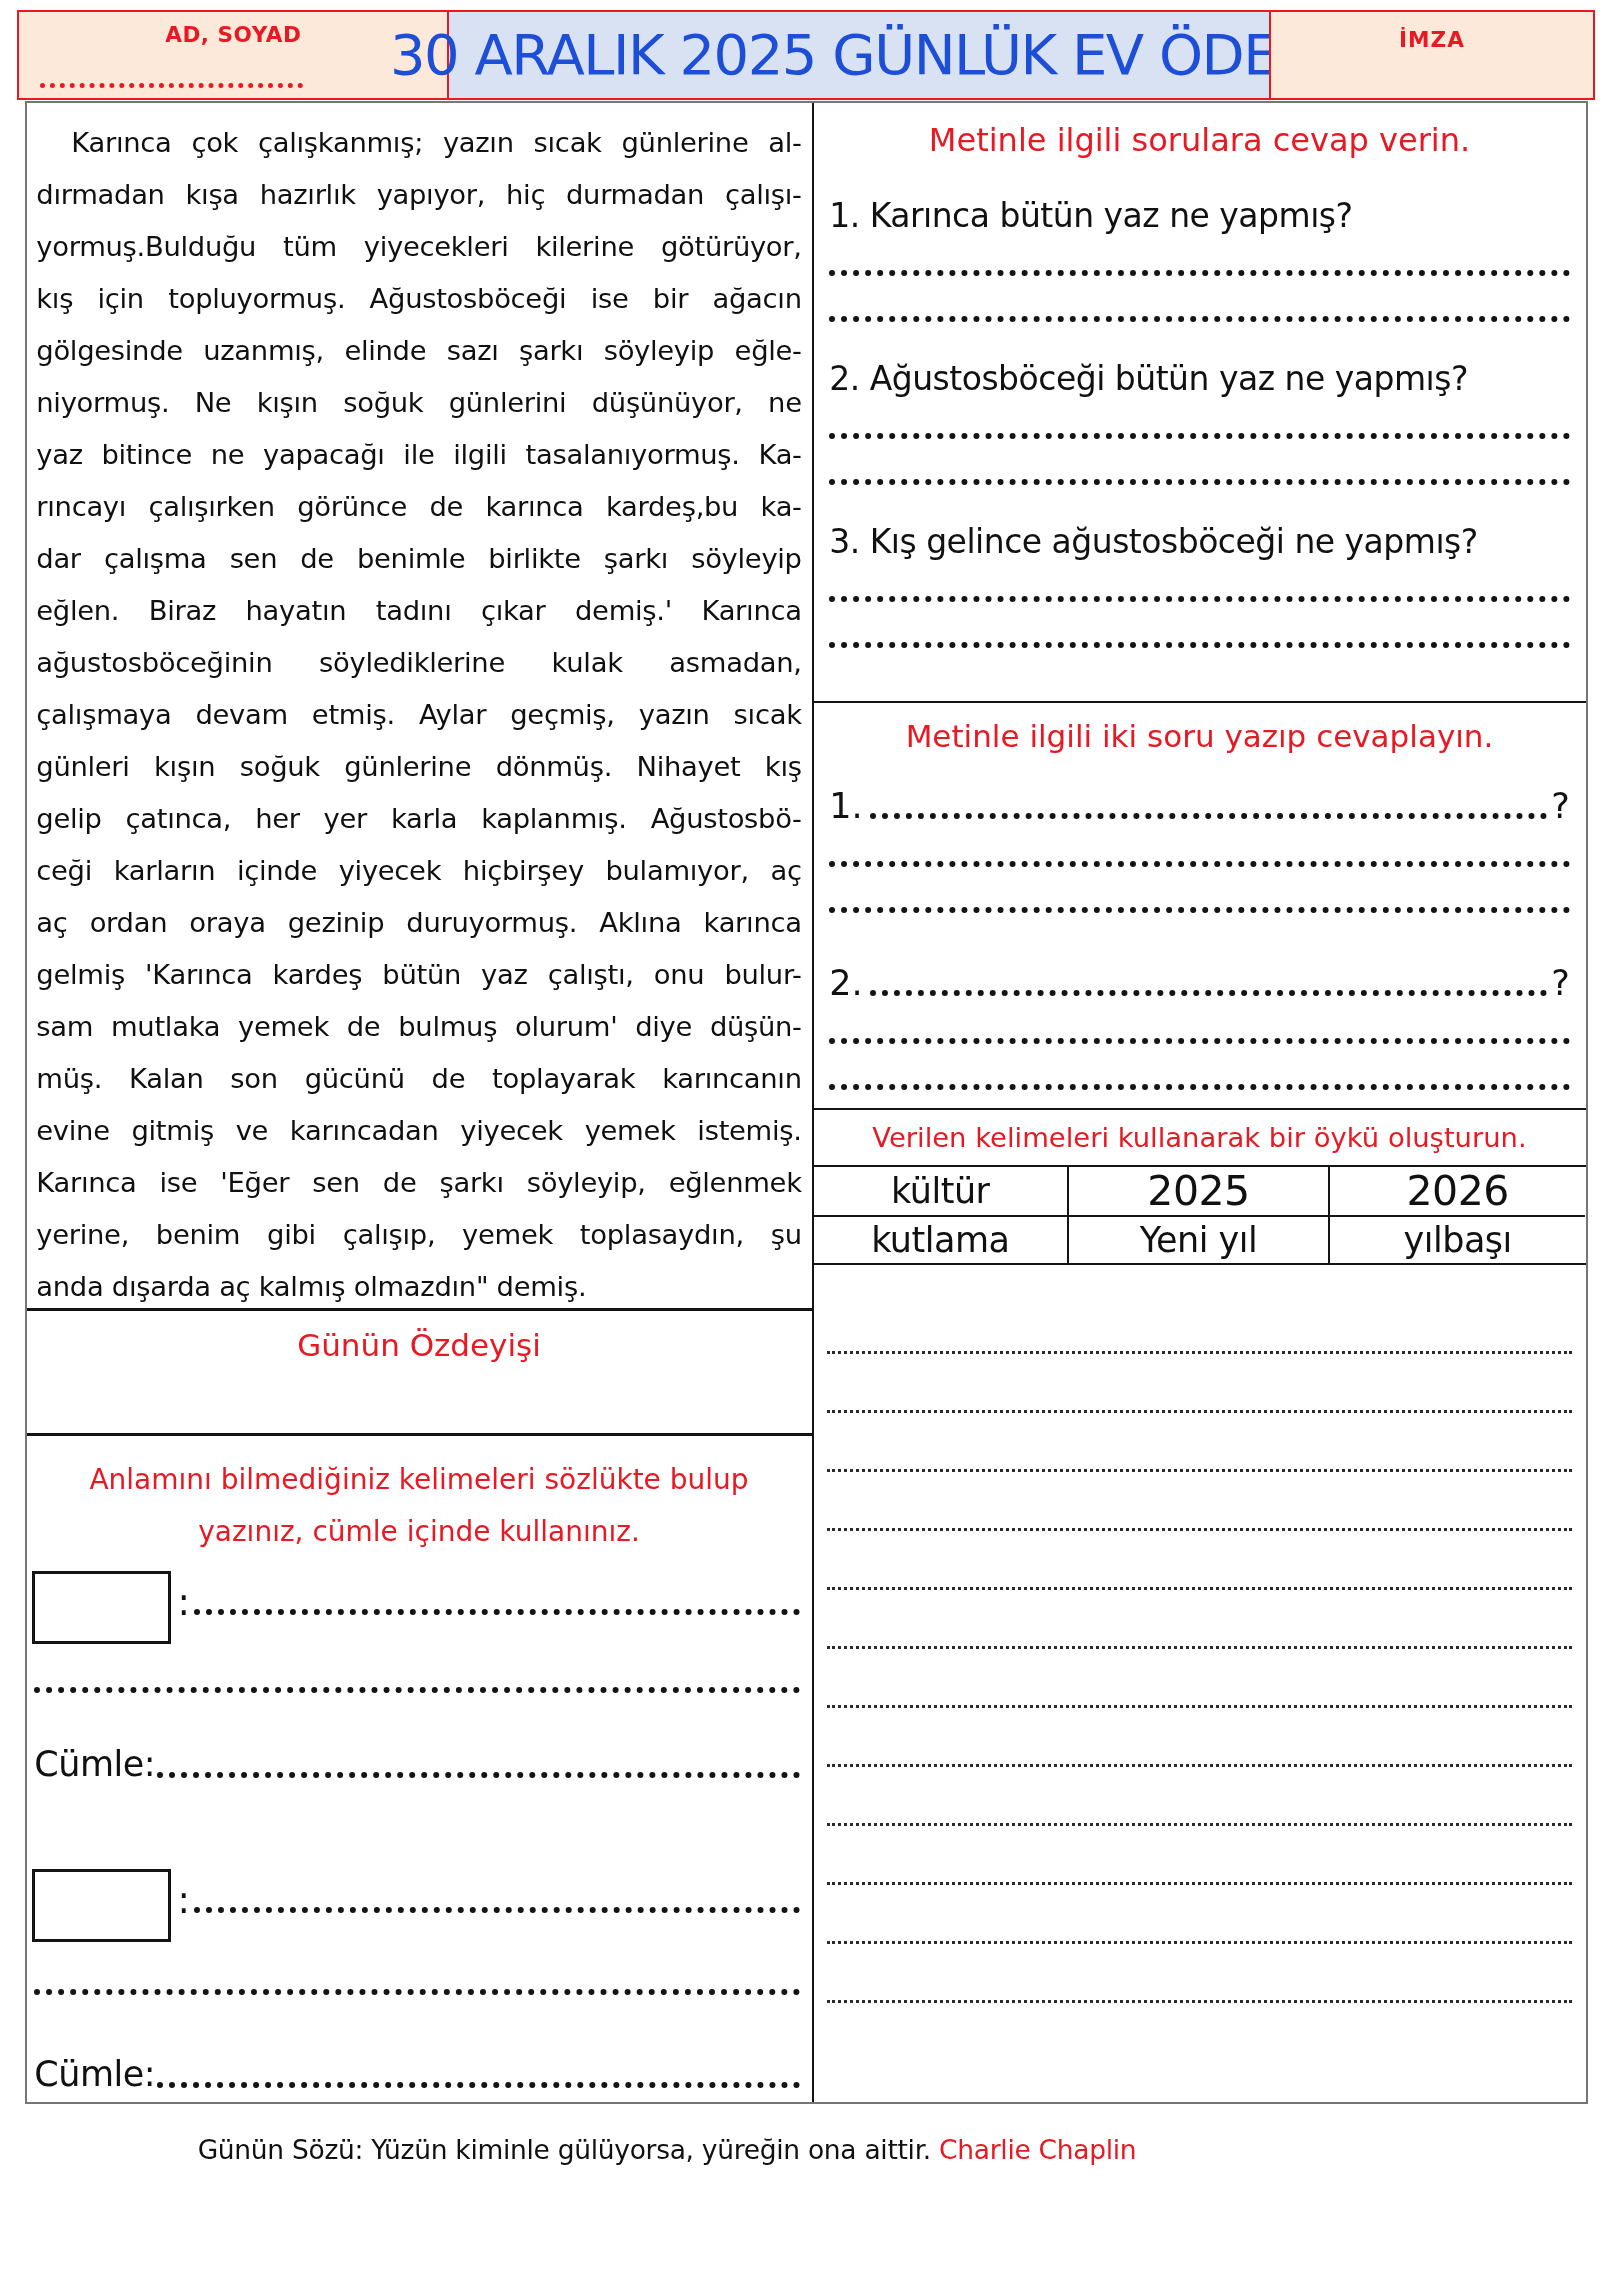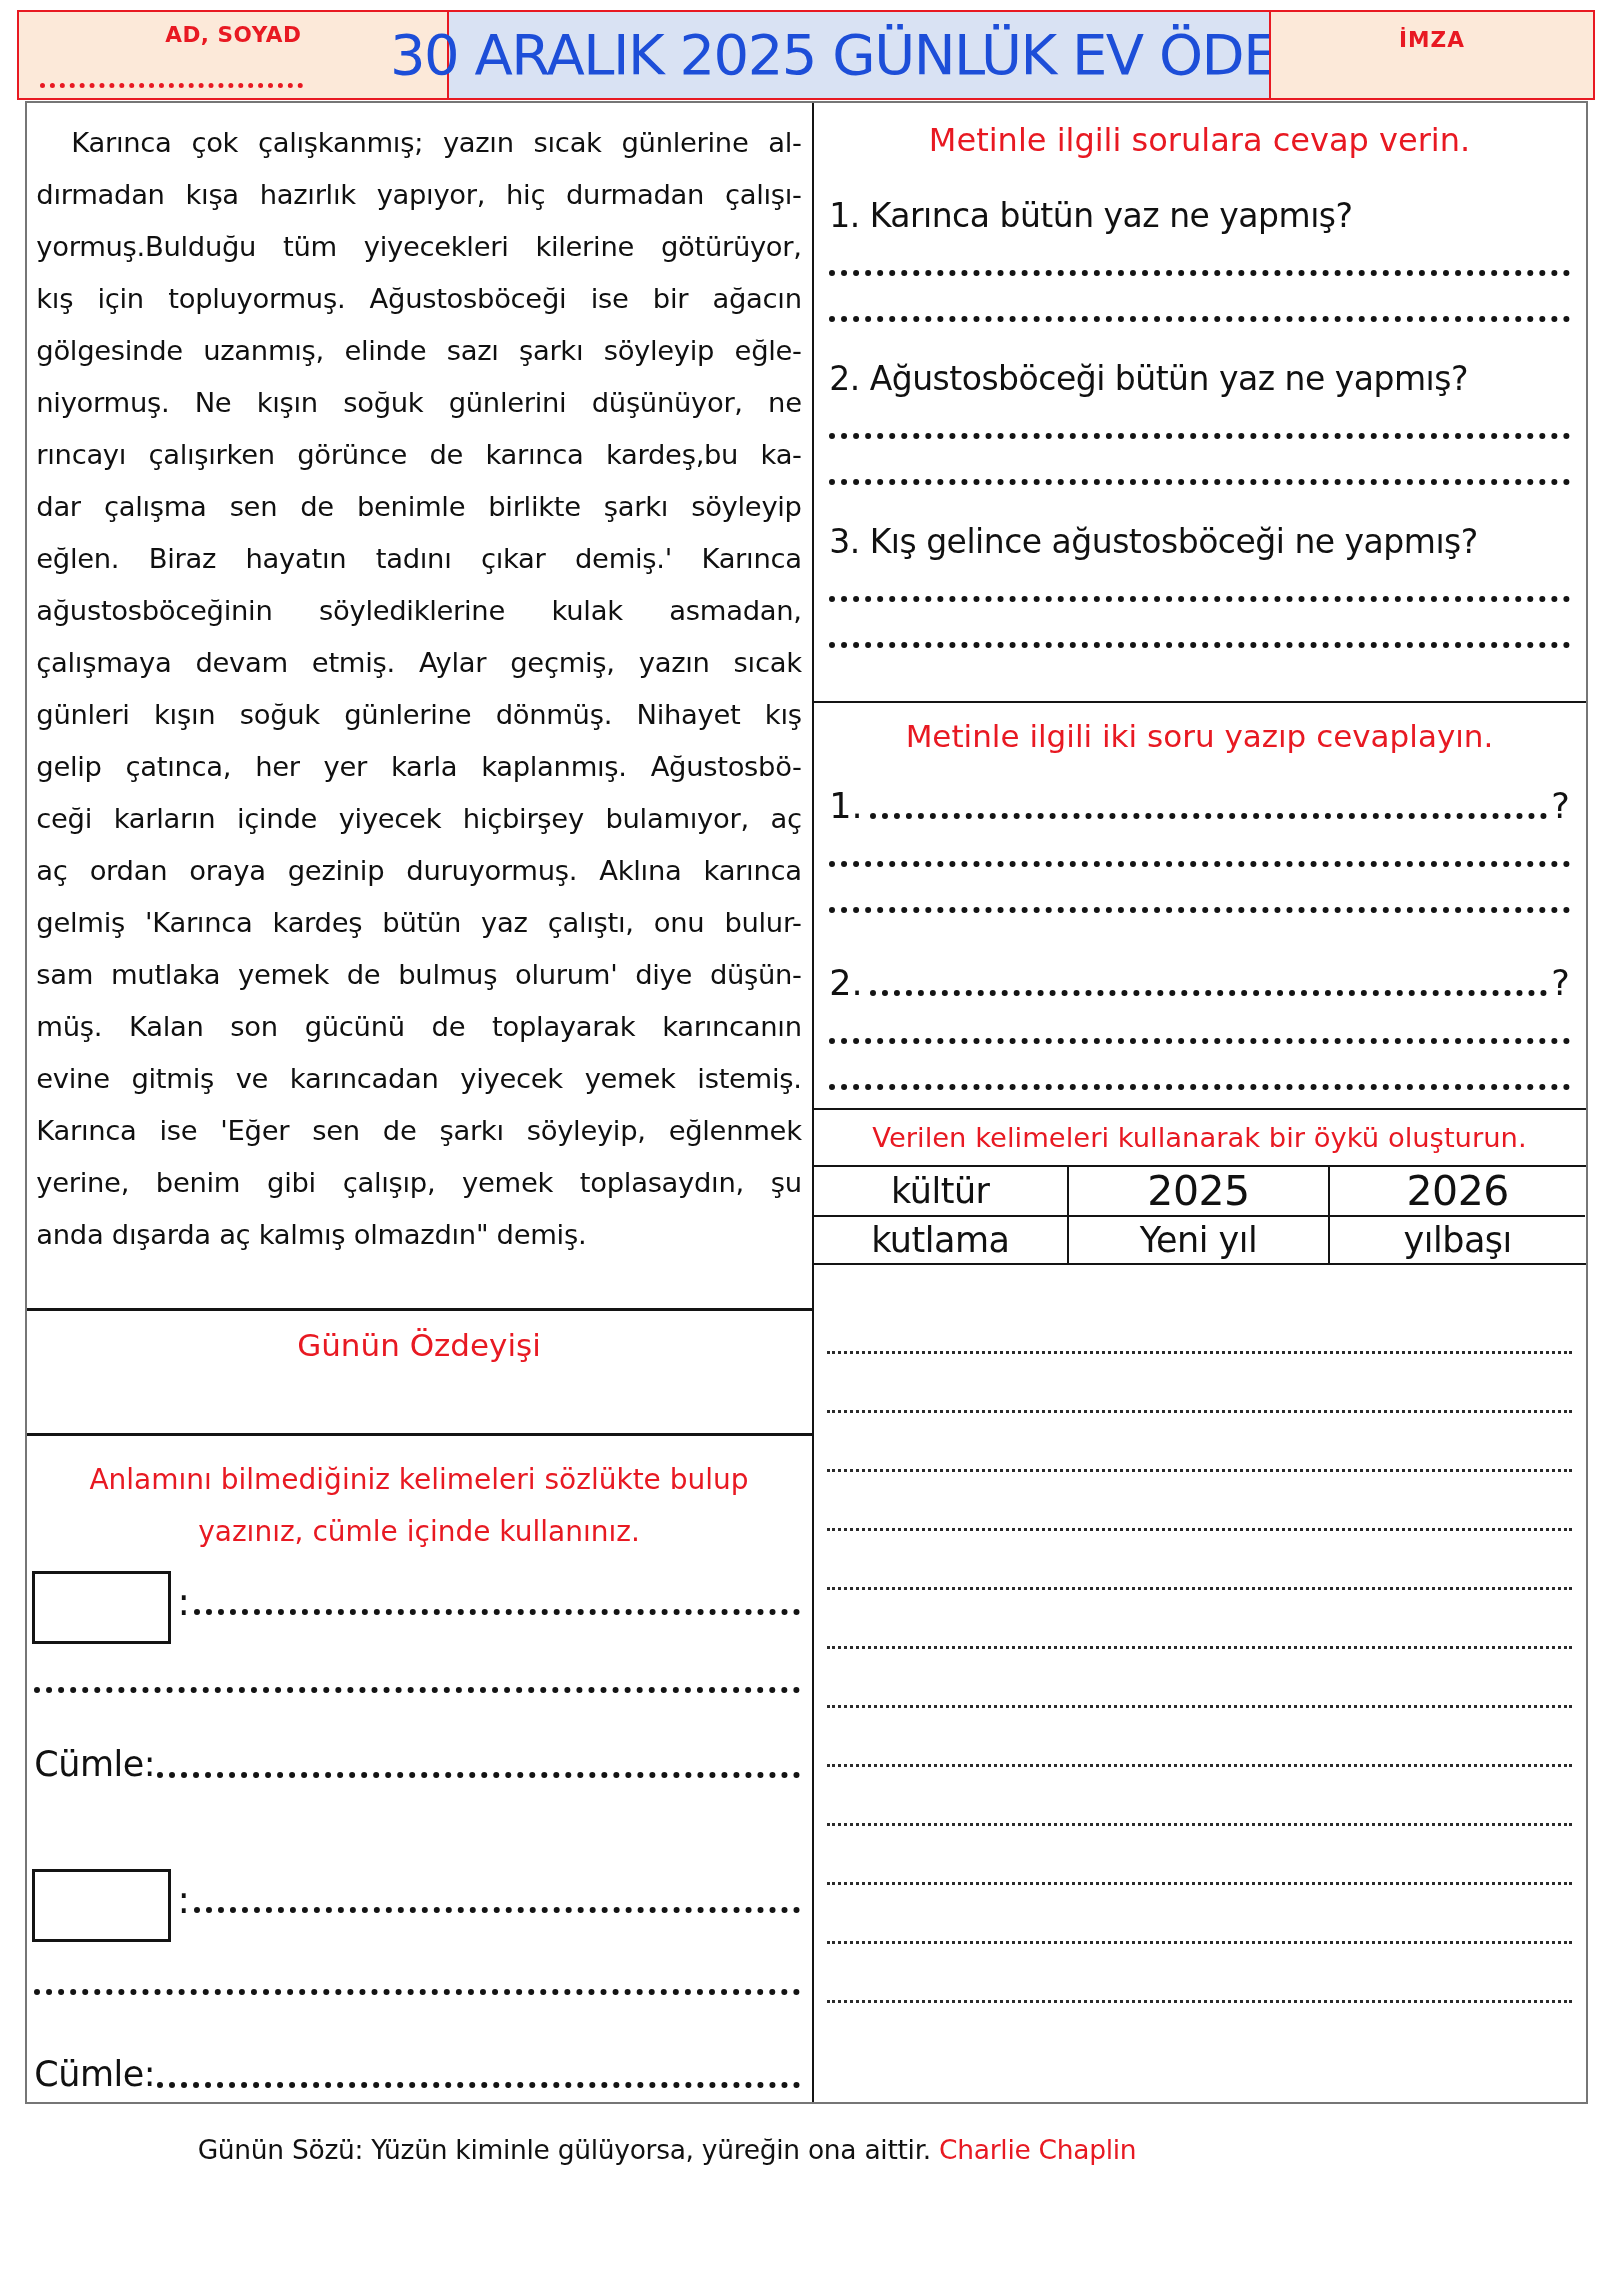--- a/index.html
+++ b/index.html
@@ -112,20 +112,21 @@
   <div class="body-box">
 
     <div class="col-left">
       <div class="story">
         <div class="story-line first">Karınca çok çalışkanmış; yazın sıcak günlerine al-</div>
         <div class="story-line">dırmadan kışa hazırlık yapıyor, hiç durmadan çalışı-</div>
         <div class="story-line">yormuş.Bulduğu tüm yiyecekleri kilerine götürüyor,</div>
         <div class="story-line">kış için topluyormuş. Ağustosböceği ise bir ağacın</div>
         <div class="story-line">gölgesinde uzanmış, elinde sazı şarkı söyleyip eğle-</div>
         <div class="story-line">niyormuş. Ne kışın soğuk günlerini düşünüyor, ne</div>
+        <div class="story-line">yaz bitince ne yapacağı ile ilgili tasalanıyormuş. Ka-</div>
         <div class="story-line">rıncayı çalışırken görünce de karınca kardeş,bu ka-</div>
         <div class="story-line">dar çalışma sen de benimle birlikte şarkı söyleyip</div>
         <div class="story-line">eğlen. Biraz hayatın tadını çıkar demiş.' Karınca</div>
         <div class="story-line">ağustosböceğinin söylediklerine kulak asmadan,</div>
         <div class="story-line">çalışmaya devam etmiş. Aylar geçmiş, yazın sıcak</div>
         <div class="story-line">günleri kışın soğuk günlerine dönmüş. Nihayet kış</div>
         <div class="story-line">gelip çatınca, her yer karla kaplanmış. Ağustosbö-</div>
         <div class="story-line">ceği karların içinde yiyecek hiçbirşey bulamıyor, aç</div>
         <div class="story-line">aç ordan oraya gezinip duruyormuş. Aklına karınca</div>
         <div class="story-line">gelmiş 'Karınca kardeş bütün yaz çalıştı, onu bulur-</div>

